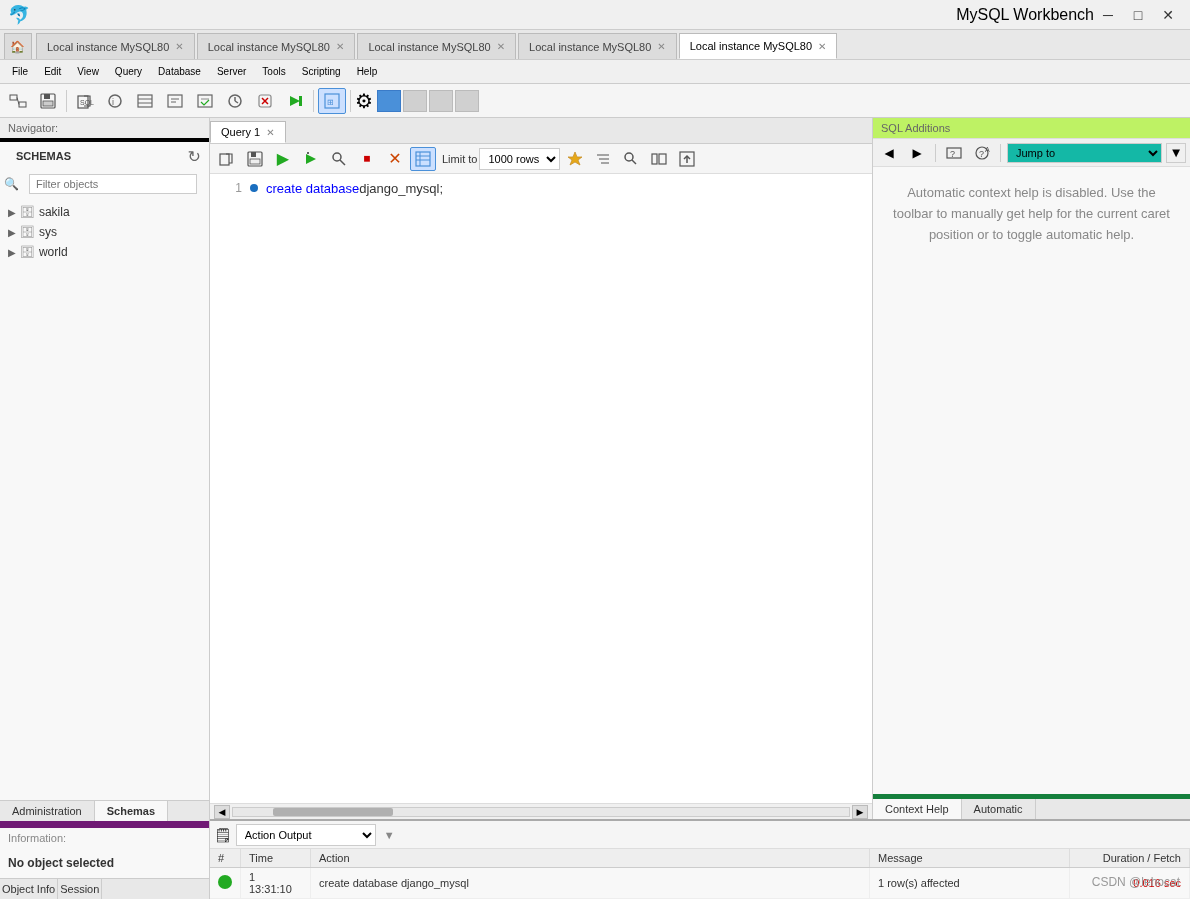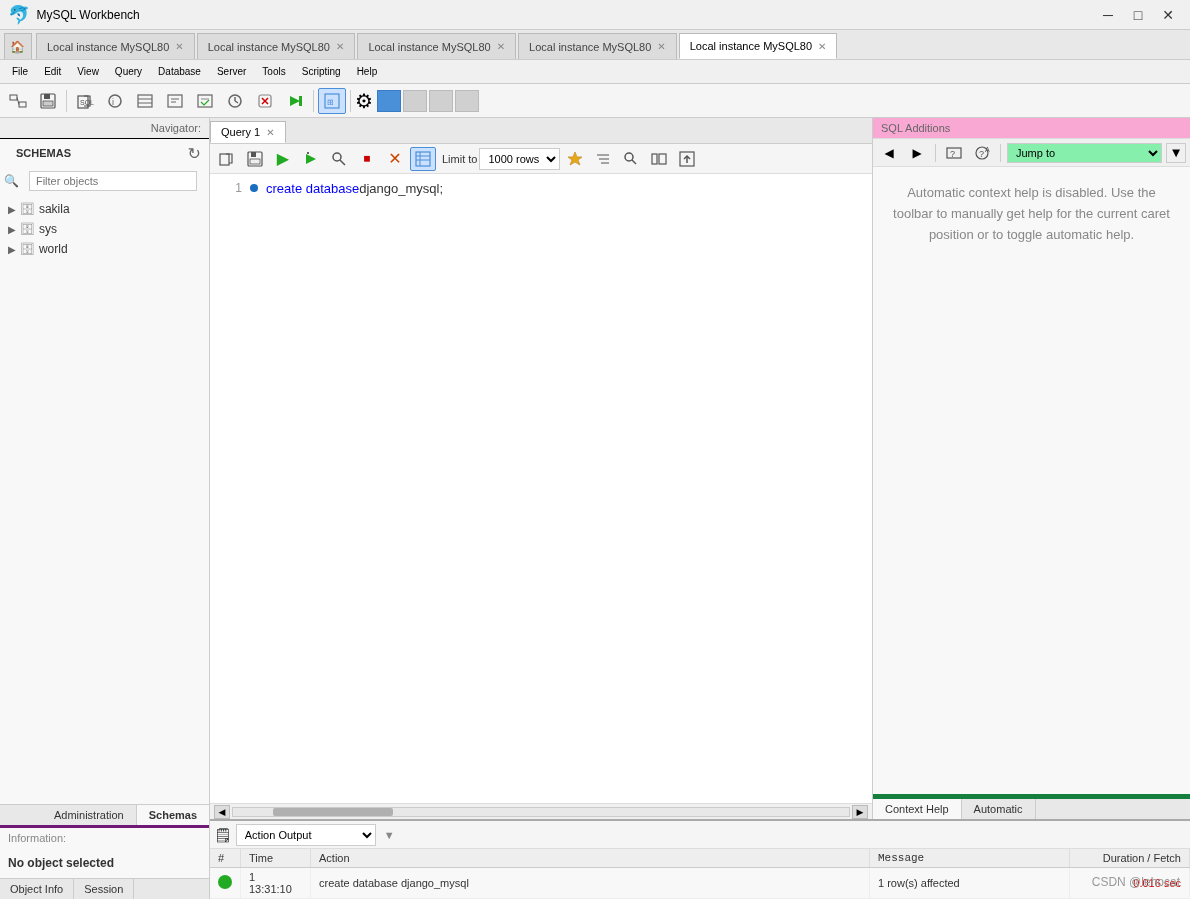--- a/index.html
+++ b/index.html
@@ -117,23 +117,22 @@
       width: 210px;
       background: #f8f8f8;
       border-right: 1px solid #ccc;
       display: flex;
       flex-direction: column;
     }
     .sidebar-header {
       padding: 4px 8px;
       font-size: 11px;
       color: #666;
-      border-bottom: 1px solid #000000;
+      border-bottom: 4px solid #000000;
       background: #eeeeee;
-      text-align: right;
     }
     .sidebar-section-label {
       font-size: 11px;
       font-weight: bold;
       color: #333;
       padding: 4px 8px;
     }
     .sidebar-search {
       margin: 4px 8px;
       padding: 3px 6px;
@@ -152,22 +151,21 @@
     }
     .schema-icon { margin-right: 4px; font-size: 10px; color: #666; }
 
     .sidebar-bottom {
       margin-top: auto;
       border-top: 1px solid #ccc;
     }
     .sidebar-tabs {
       display: flex;
       background: #e8e8e8;
-      border-bottom: 3px solid #701a75;
-      padding-left: 42px;
+      border-bottom: 7px solid #701a75;
     }
     .sidebar-tab {
       padding: 4px 12px;
       font-size: 11px;
       cursor: pointer;
       border-right: 1px solid #ccc;
       color: #333;
     }
     .sidebar-tab.active { background: #f8f8f8; font-weight: bold; }
     .info-section {
@@ -177,21 +175,21 @@
     }
     .no-object { padding: 8px; font-size: 12px; color: #333; font-weight: bold; }
 
     
     .sidebar-footer-tabs {
       display: flex;
       border-top: 1px solid #ccc;
       background: #e8e8e8;
     }
     .sidebar-footer-tab {
-      padding: 4px 10px;
+      padding: 4px 2px;
       font-size: 11px;
       cursor: pointer;
       border-right: 1px solid #ccc;
       color: #333;
     }
 
     
     .content-area {
       flex: 1;
       display: flex;
@@ -320,21 +318,21 @@
       background: #f8f8f8;
       border-left: 1px solid #ccc;
       display: flex;
       flex-direction: column;
     }
     .sql-additions-header {
       padding: 4px 8px;
       font-size: 11px;
       color: #666;
       border-bottom: 1px solid #ddd;
-      background: #f9a8d4;
+      background: #bef264;
     }
     .right-toolbar {
       height: 28px;
       background: #f0f0f0;
       border-bottom: 1px solid #ddd;
       display: flex;
       align-items: center;
       padding: 0 4px;
       gap: 4px;
     }
@@ -343,21 +341,21 @@
       background: transparent;
       border: 1px solid transparent;
       cursor: pointer;
       display: flex; align-items: center; justify-content: center;
       font-size: 12px;
     }
     .jump-select {
       height: 20px;
       font-size: 11px;
       border: 1px solid #ccc;
-      background: #86efac;
+      background: #14b8a6;
       padding: 0 4px;
       flex: 1;
     }
     .help-text-area {
       flex: 1;
       padding: 16px;
       font-size: 13px;
       color: #888;
       text-align: center;
       line-height: 1.6;
@@ -439,21 +437,21 @@
       right: 10px;
       font-size: 12px;
       color: #999;
     }
   </style>
 </head>
 <body>
 
 <div class="title-bar">
   <span style="font-size:18px; margin-right:6px;">🐬</span>
-  <span style="flex:1; font-size:12px;">MySQL Workbench</span>
+  <span style="flex:1; font-size:16px;text-align:right;">MySQL Workbench</span>
   <div class="title-bar-controls">
     <button class="title-bar-btn">─</button>
     <button class="title-bar-btn">□</button>
     <button class="title-bar-btn close">✕</button>
   </div>
 </div>
 
 <div class="tab-bar">
   <div class="tab-home">
     <span>🏠</span>
@@ -777,21 +775,21 @@
           <option>Action Output</option>
         </select>
         <span style="font-size:11px; color:#888; margin-left:4px;">▼</span>
       </div>
       <table class="output-table">
         <thead>
           <tr>
             <th style="width:30px;">#</th>
             <th style="width:70px;">Time</th>
             <th>Action</th>
-            <th style="width:200px;font-family:Liberation Mono, monospace;">Message</th>
+            <th style="width:200px;">Message</th>
             <th style="width:120px; text-align:right;">Duration / Fetch</th>
           </tr>
         </thead>
         <tbody>
           <tr>
             <td style="text-align:center;">
               <span class="status-ok"></span>
             </td>
             <td>
               <span>1</span>&nbsp;&nbsp;

